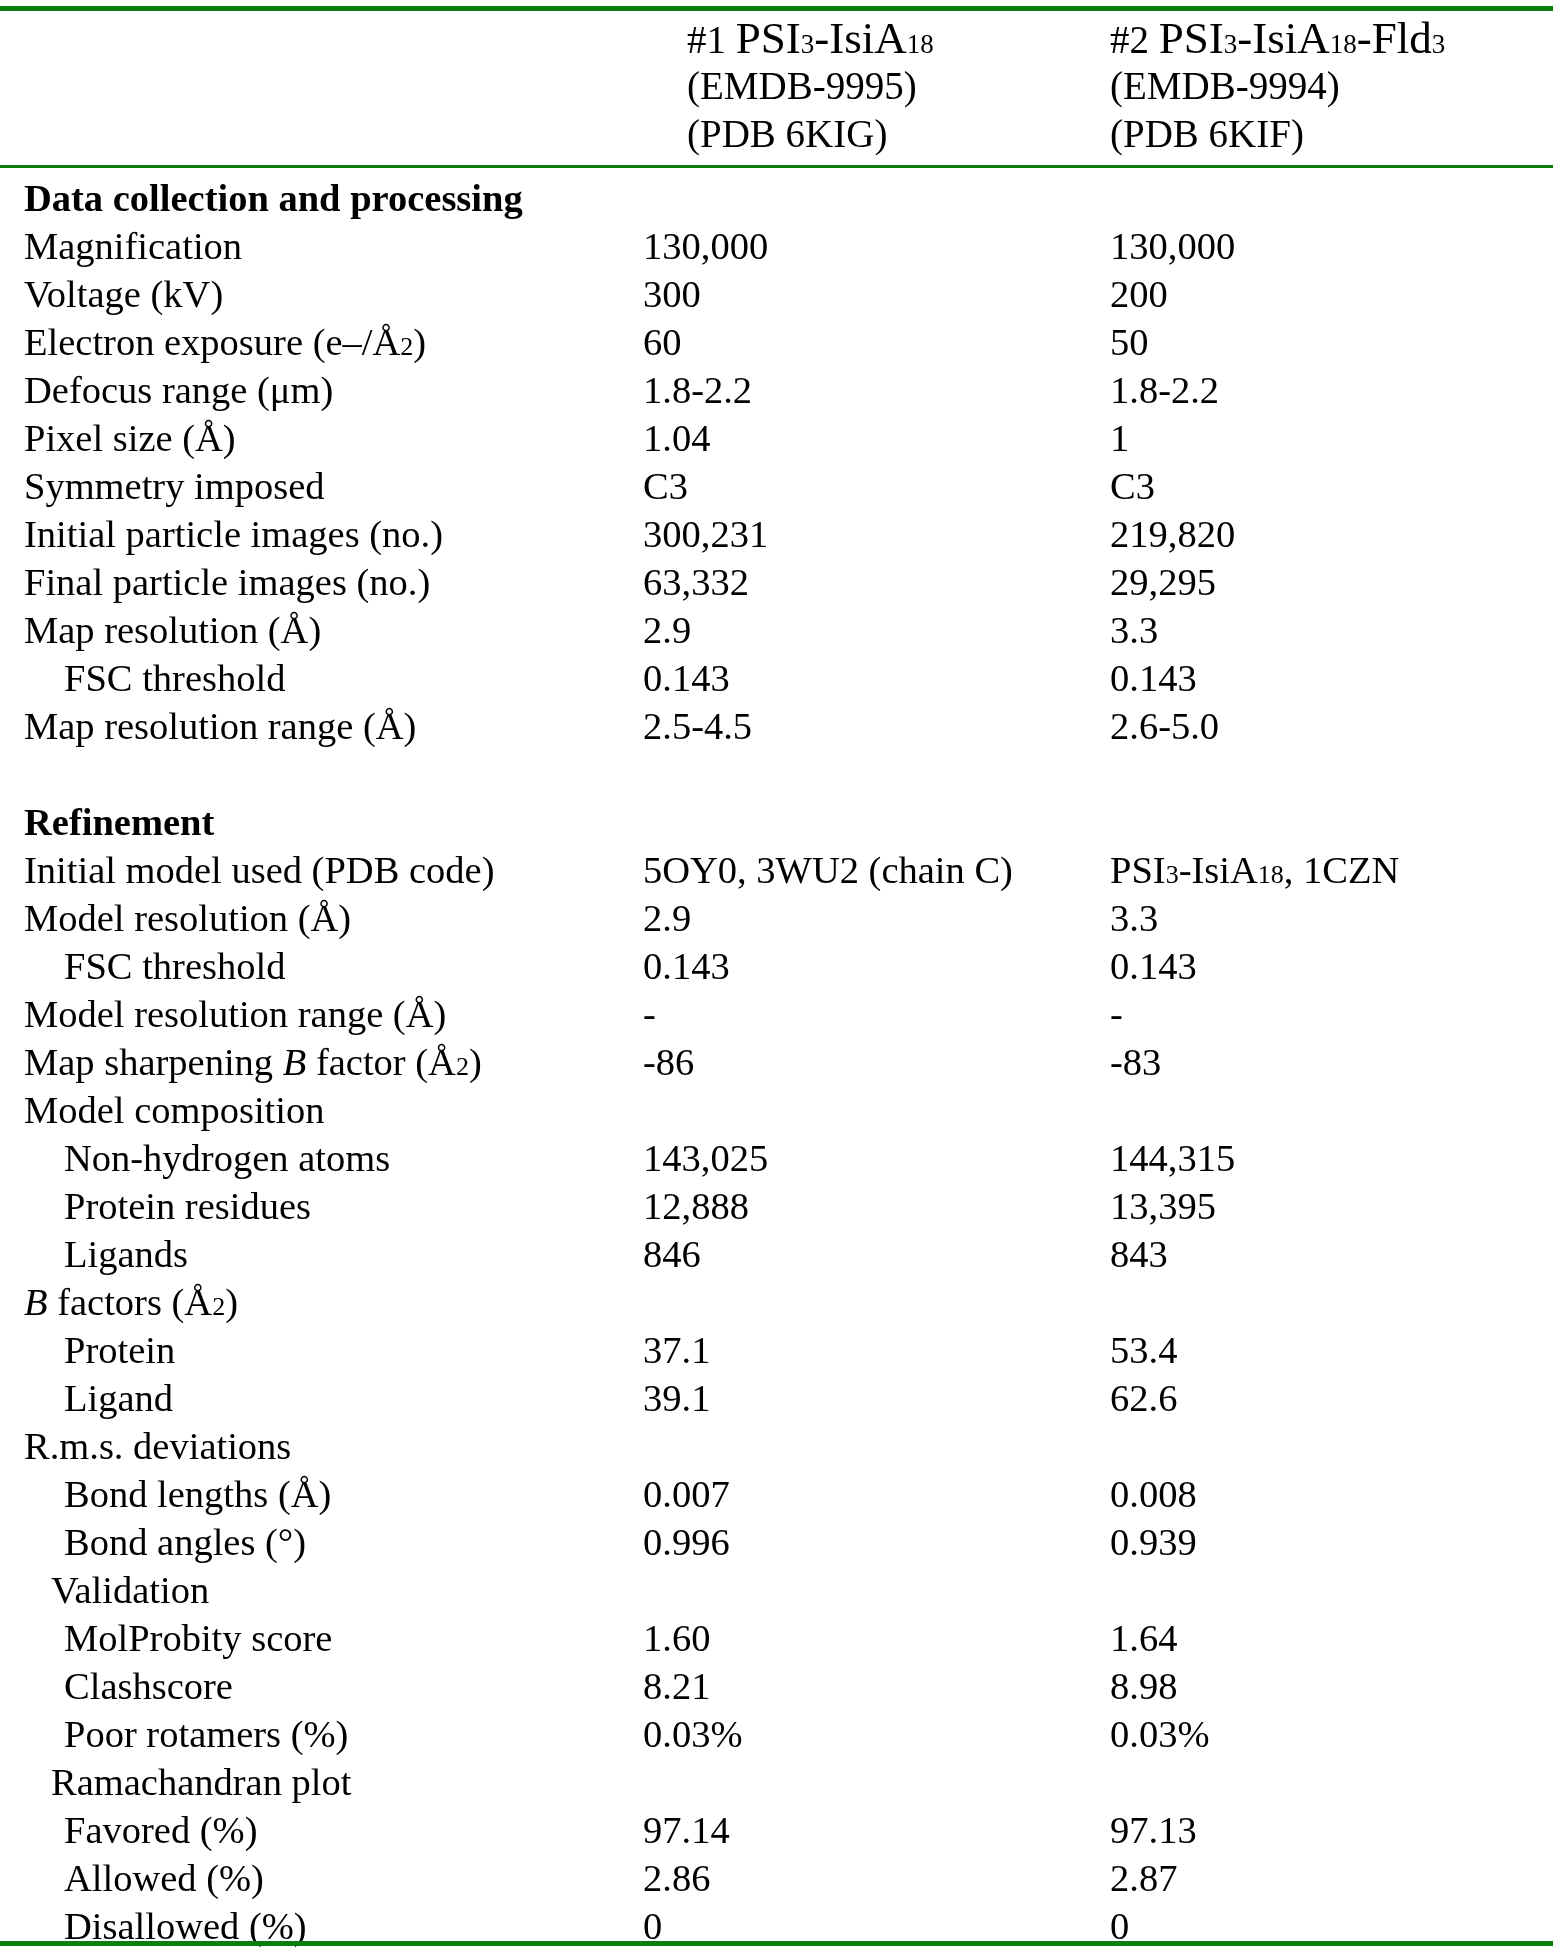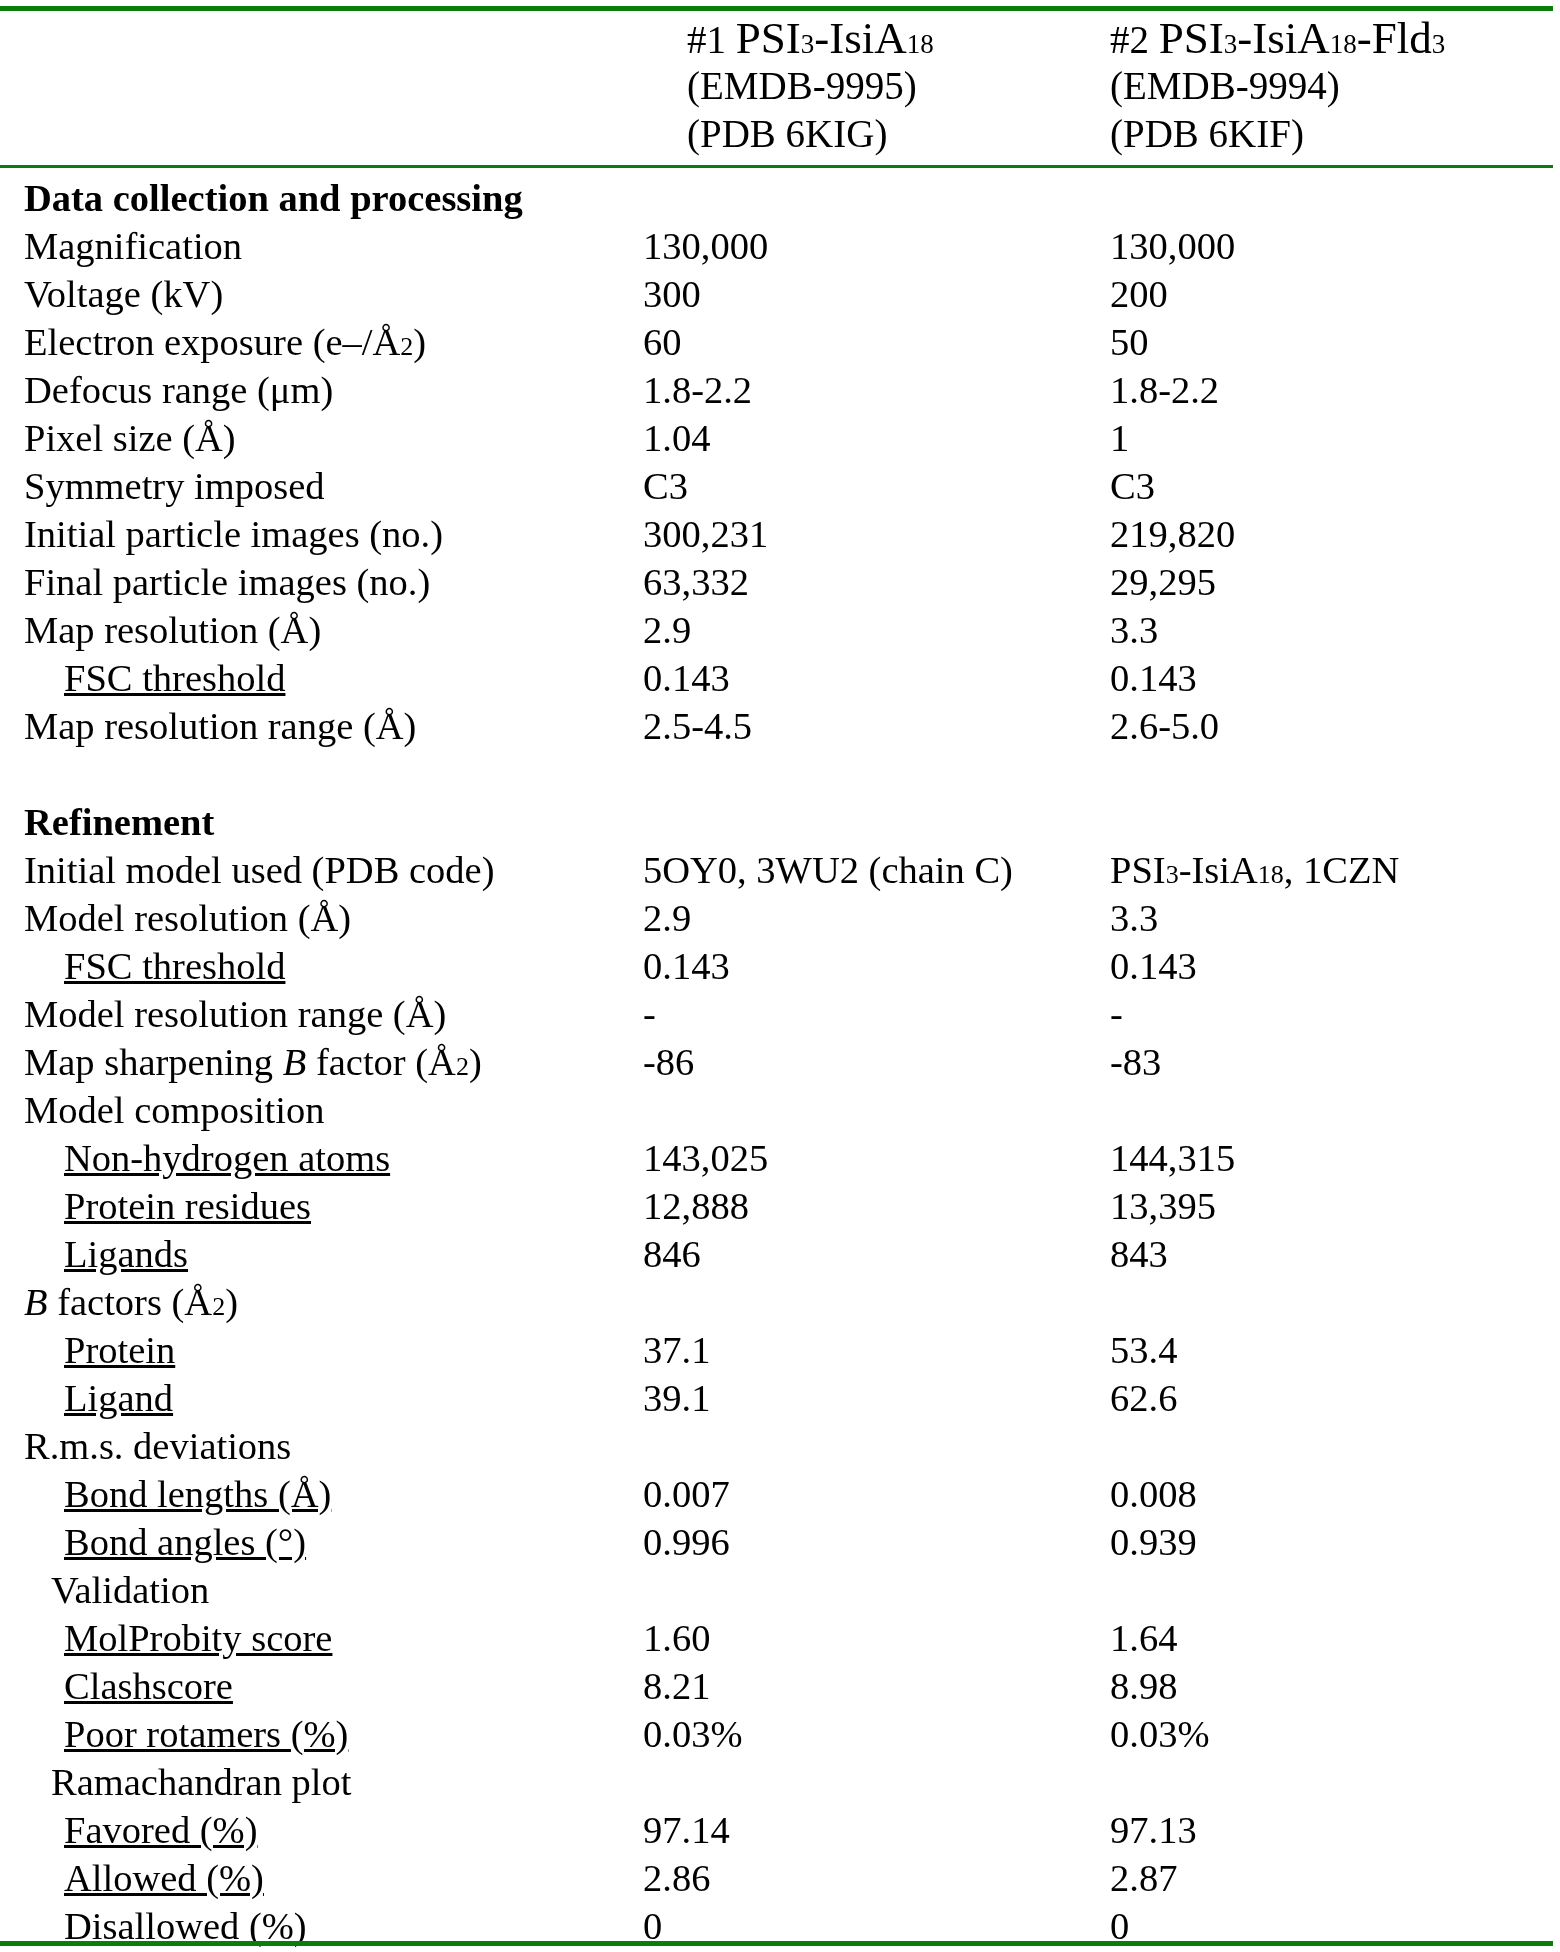--- a/index.html
+++ b/index.html
@@ -57,21 +57,21 @@
     position: relative;
     height: 48px;
     line-height: 48px;
     font-size: 38.5px;
     white-space: nowrap;
   }
   .row .label {
     position: absolute;
     left: 24px;
   }
-  .row.indent .label { left: 64px; text-decoration: underline; }
+  .row.indent .label { left: 64px; }
   .row.slight .label { left: 34px; margin-left: 17px; }
   .row.section .label { font-weight: bold; }
   .row .v1 { position: absolute; left: 643px; }
   .row .v2 { position: absolute; left: 1110px; }
   .sub { font-size: 26px; }
   .ital { font-style: italic; }
 </style>
 </head>
 <body>
 

